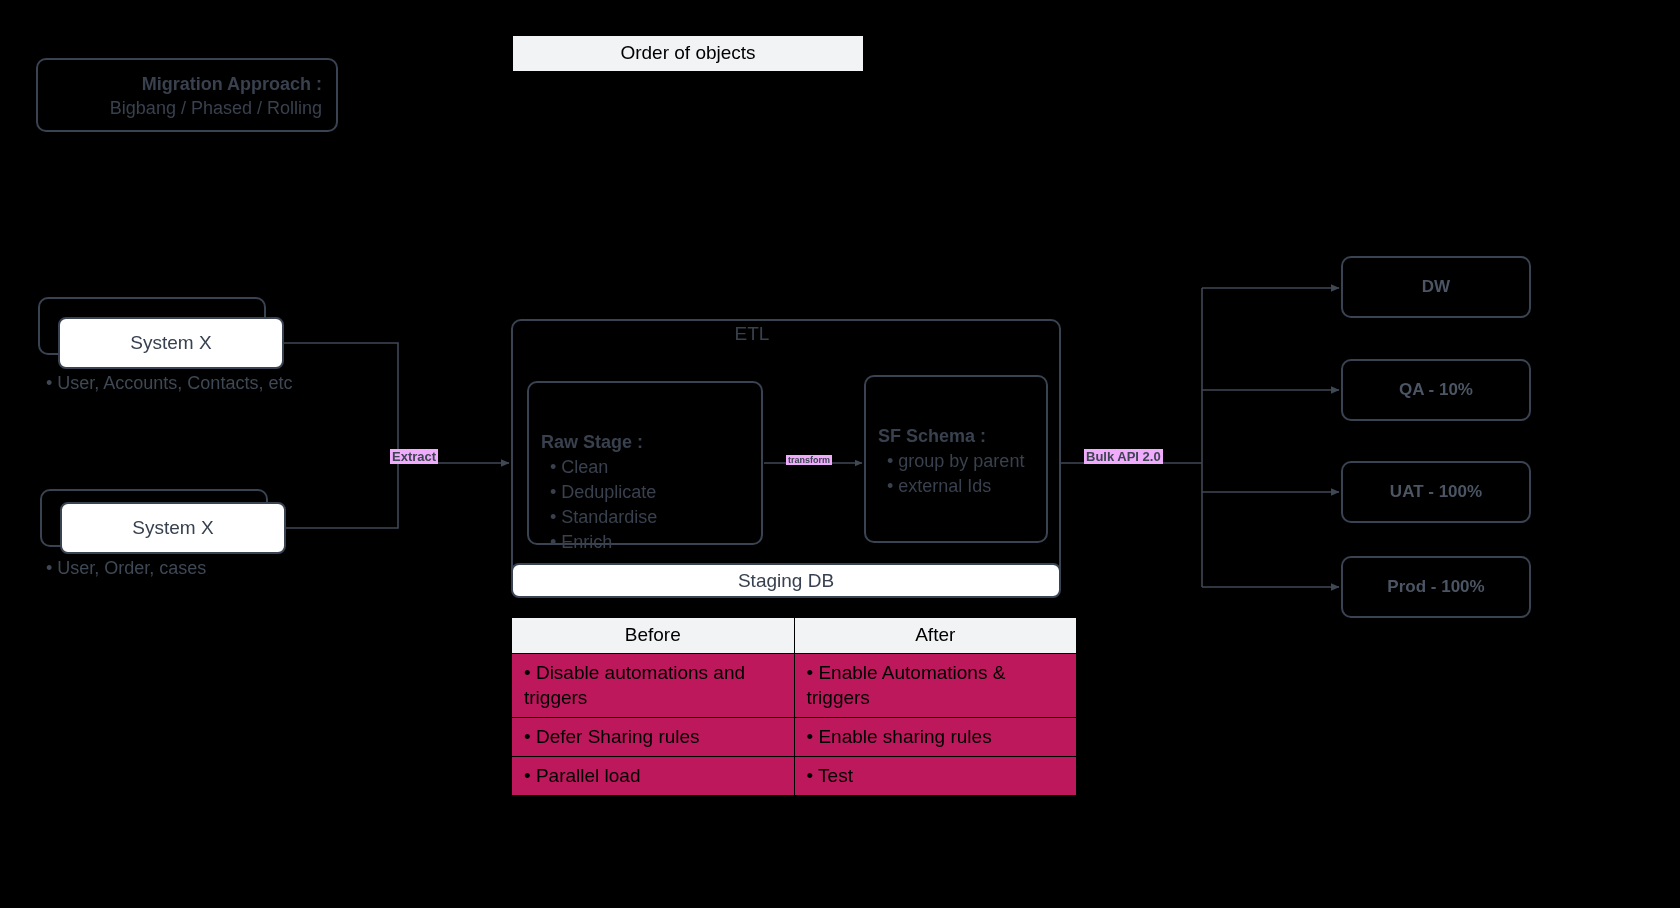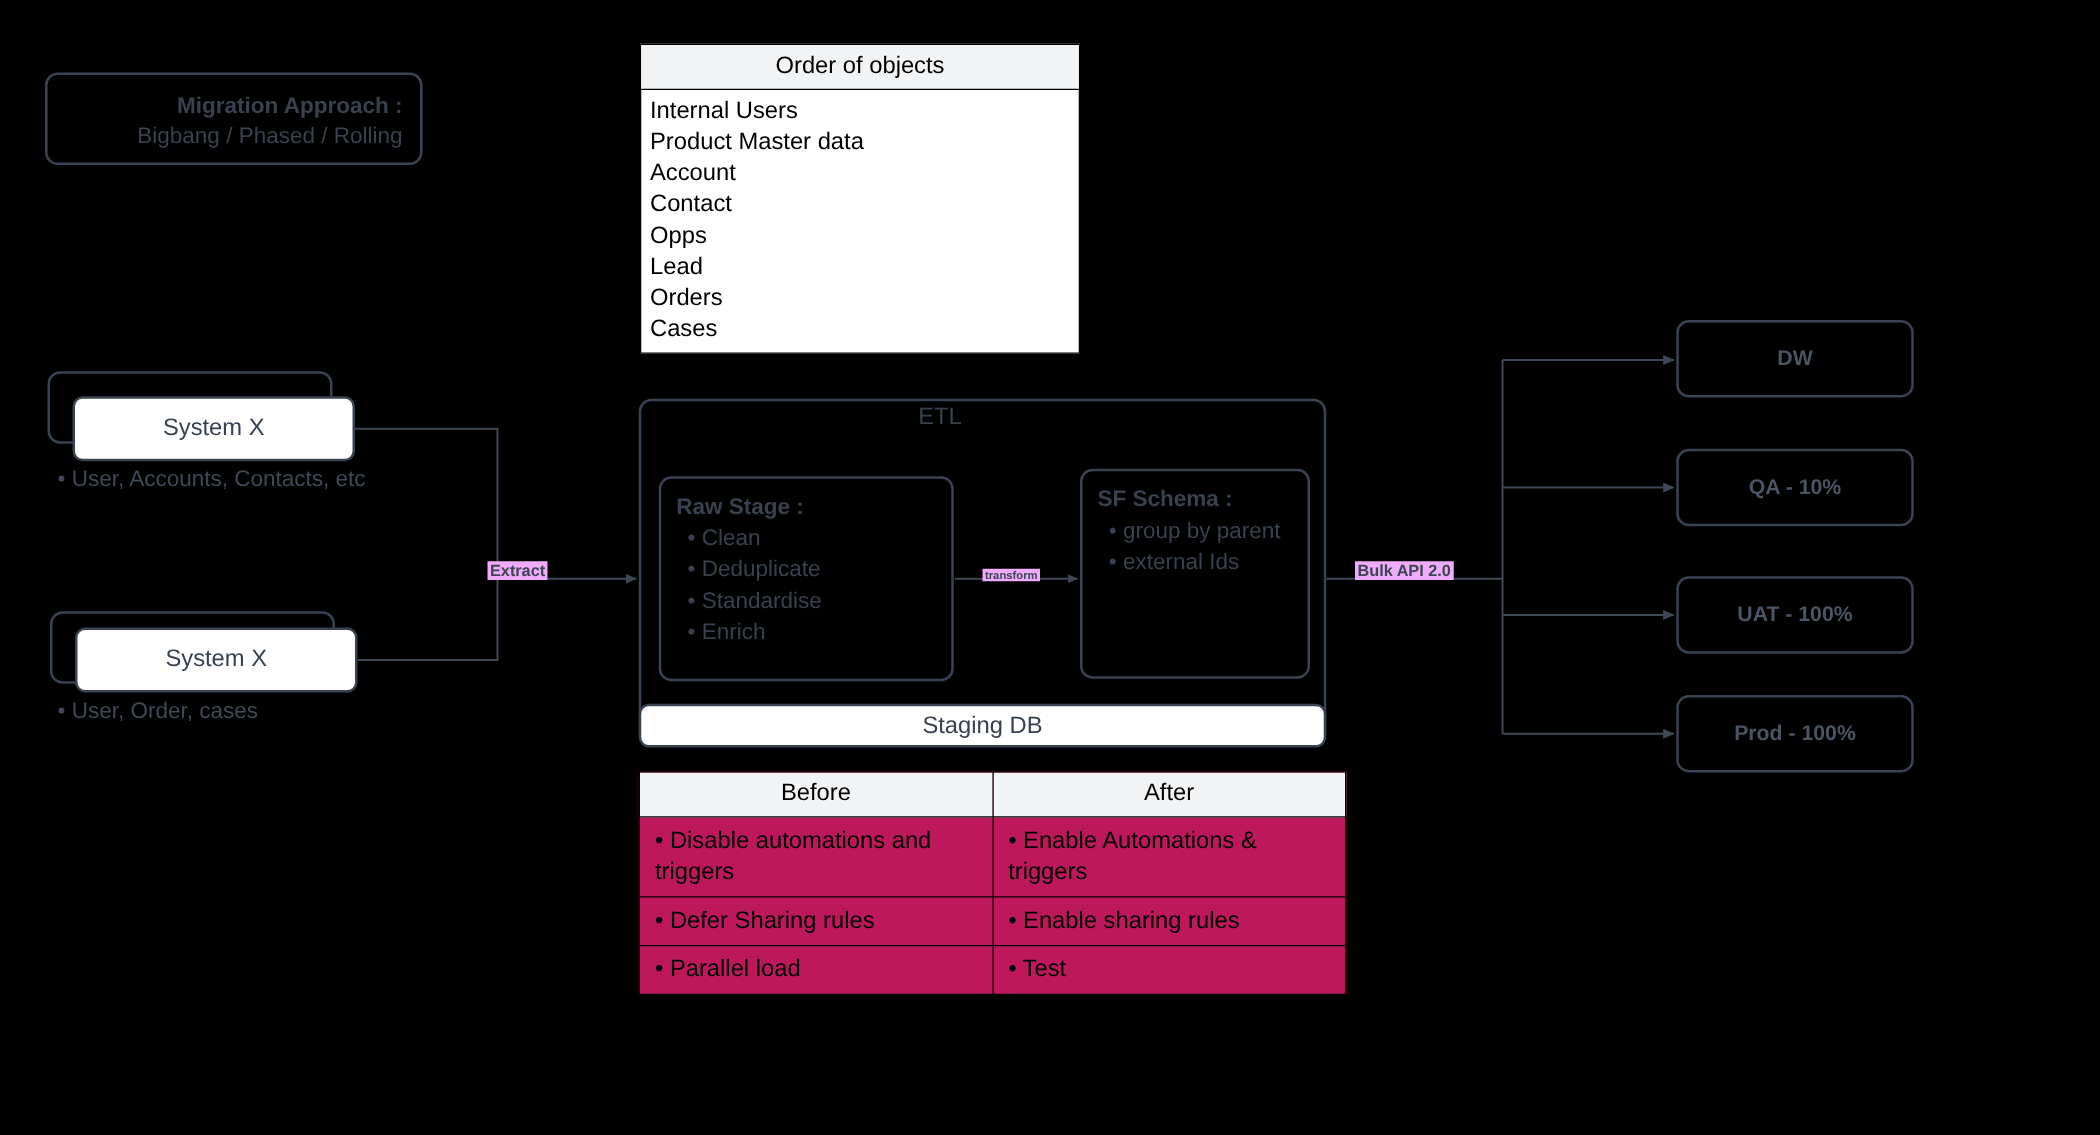--- a/index.html
+++ b/index.html
@@ -145,21 +145,21 @@
   .inner-stage {
     position: absolute;
     border: 2px solid #3a4352;
     border-radius: 10px;
     box-sizing: border-box;
     padding: 10px 12px;
     color: #39414e;
   }
   #raw-stage { left: 527px; top: 381px; width: 236px; height: 164px; }
   #sf-schema { left: 864px; top: 375px; width: 184px; height: 168px; }
-  .stage-title { font-weight: bold; font-size: 18px; line-height: 25px; }
+  .stage-title { font-weight: bold; font-size: 18px; line-height: 25px; margin-top: 37px; }
   .stage-item  { font-size: 18px; line-height: 25px; padding-left: 9px; }
 
   #staging-db {
     left: 511px;
     top: 563px;
     width: 550px;
     height: 35px;
     font-size: 19px;
   }
 
@@ -260,30 +260,20 @@
     </g>
   </svg>
 
   <div class="node rounded-outline" id="migration-approach">
     <div class="ma-title">Migration Approach :</div>
     <div class="ma-sub">Bigbang / Phased / Rolling</div>
   </div>
 
   <div class="node" id="order-objects">
     <div class="oo-header">Order of objects</div>
-    <div class="oo-body">
-      <div class="oo-item">Internal Users</div>
-      <div class="oo-item">Product Master data</div>
-      <div class="oo-item">Account</div>
-      <div class="oo-item">Contact</div>
-      <div class="oo-item">Opps</div>
-      <div class="oo-item">Lead</div>
-      <div class="oo-item">Orders</div>
-      <div class="oo-item">Cases</div>
-    </div>
   </div>
 
   <div class="node sysx-back" id="sysx1-back"></div>
   <div class="node sysx-front" id="sysx1-front">System X</div>
   <div class="sysx-caption" id="sysx1-cap">• User, Accounts, Contacts, etc</div>
 
   <div class="node sysx-back" id="sysx2-back"></div>
   <div class="node sysx-front" id="sysx2-front">System X</div>
   <div class="sysx-caption" id="sysx2-cap">• User, Order, cases</div>
 

